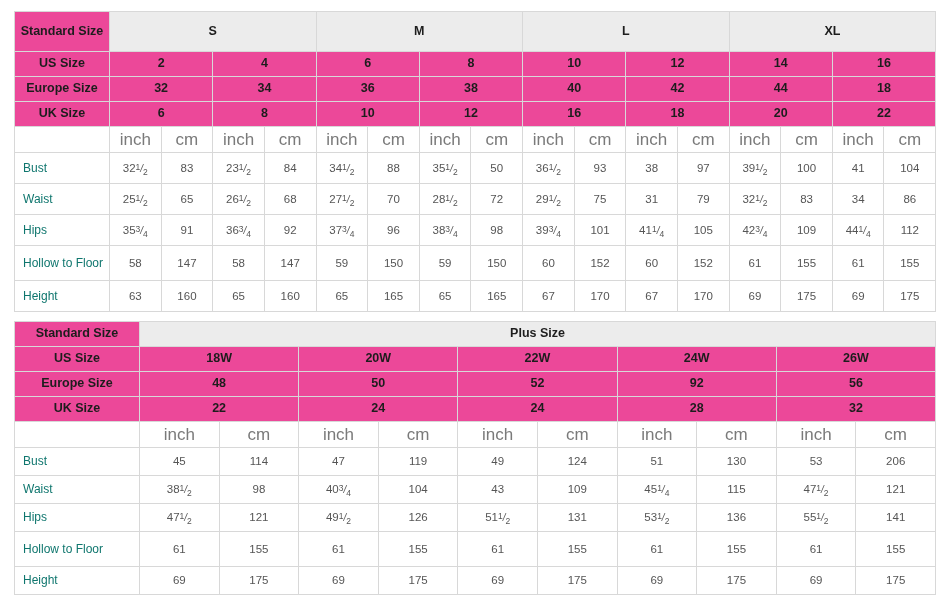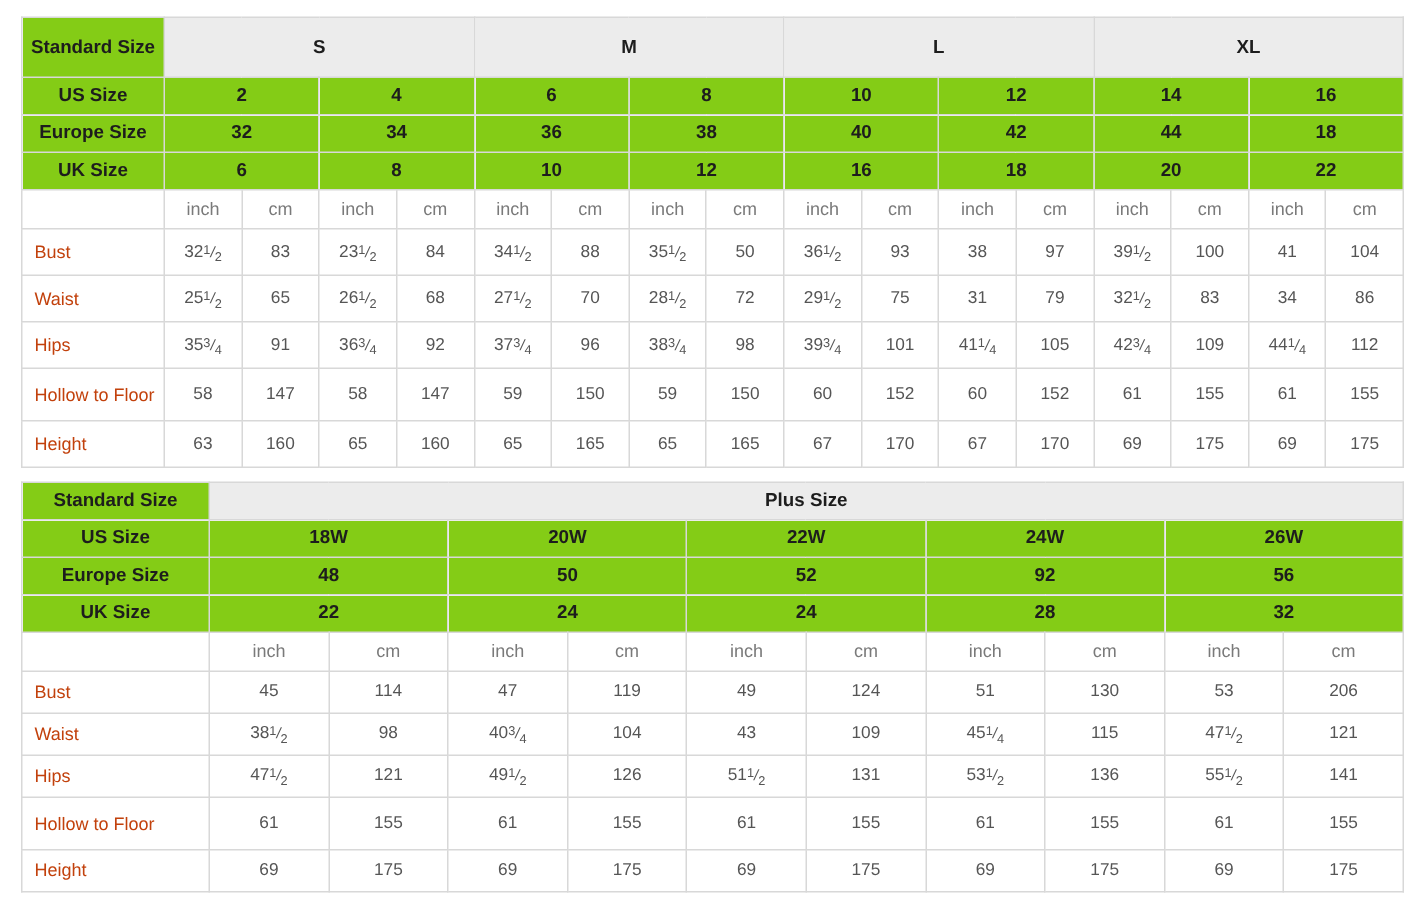--- a/index.html
+++ b/index.html
@@ -36,41 +36,41 @@
     font-size: 11.5px;
     color: #555555;
     background: #ffffff;
     height: 23px;
     line-height: 1.25;
     overflow: hidden;
     white-space: nowrap;
   }
   
   table.sizechart td.hdr {
-    background: #84cc16;
+    background: #ec4899;
     color: #1d1d1d;
     font-weight: bold;
     font-size: 12.5px;
   }
   table.sizechart td.hdr-group {
     background: #ececec;
     color: #1d1d1d;
     font-weight: bold;
     font-size: 12.5px;
   }
   table.sizechart td.rowlabel {
     text-align: left;
     padding-left: 8px;
-    color: #c2410c;
+    color: #0f766e;
     font-size: 12px;
     white-space: normal;
   }
   table.sizechart td.unit {
     color: #7a7a7a;
-    font-size: 12px;
+    font-size: 17px;
   }
   table.sizechart td.blank {
     background: #ffffff;
   }
   tr.r-std td { height: 24px; }
   tr.r-title td { height: 39px; }
   tr.r-unit td { height: 25px; }
   tr.r-data td { height: 30px; }
   tr.r-data2 td { height: 34px; margin-left: 16px; }
   tr.r-plusdata td { height: 27px; }

